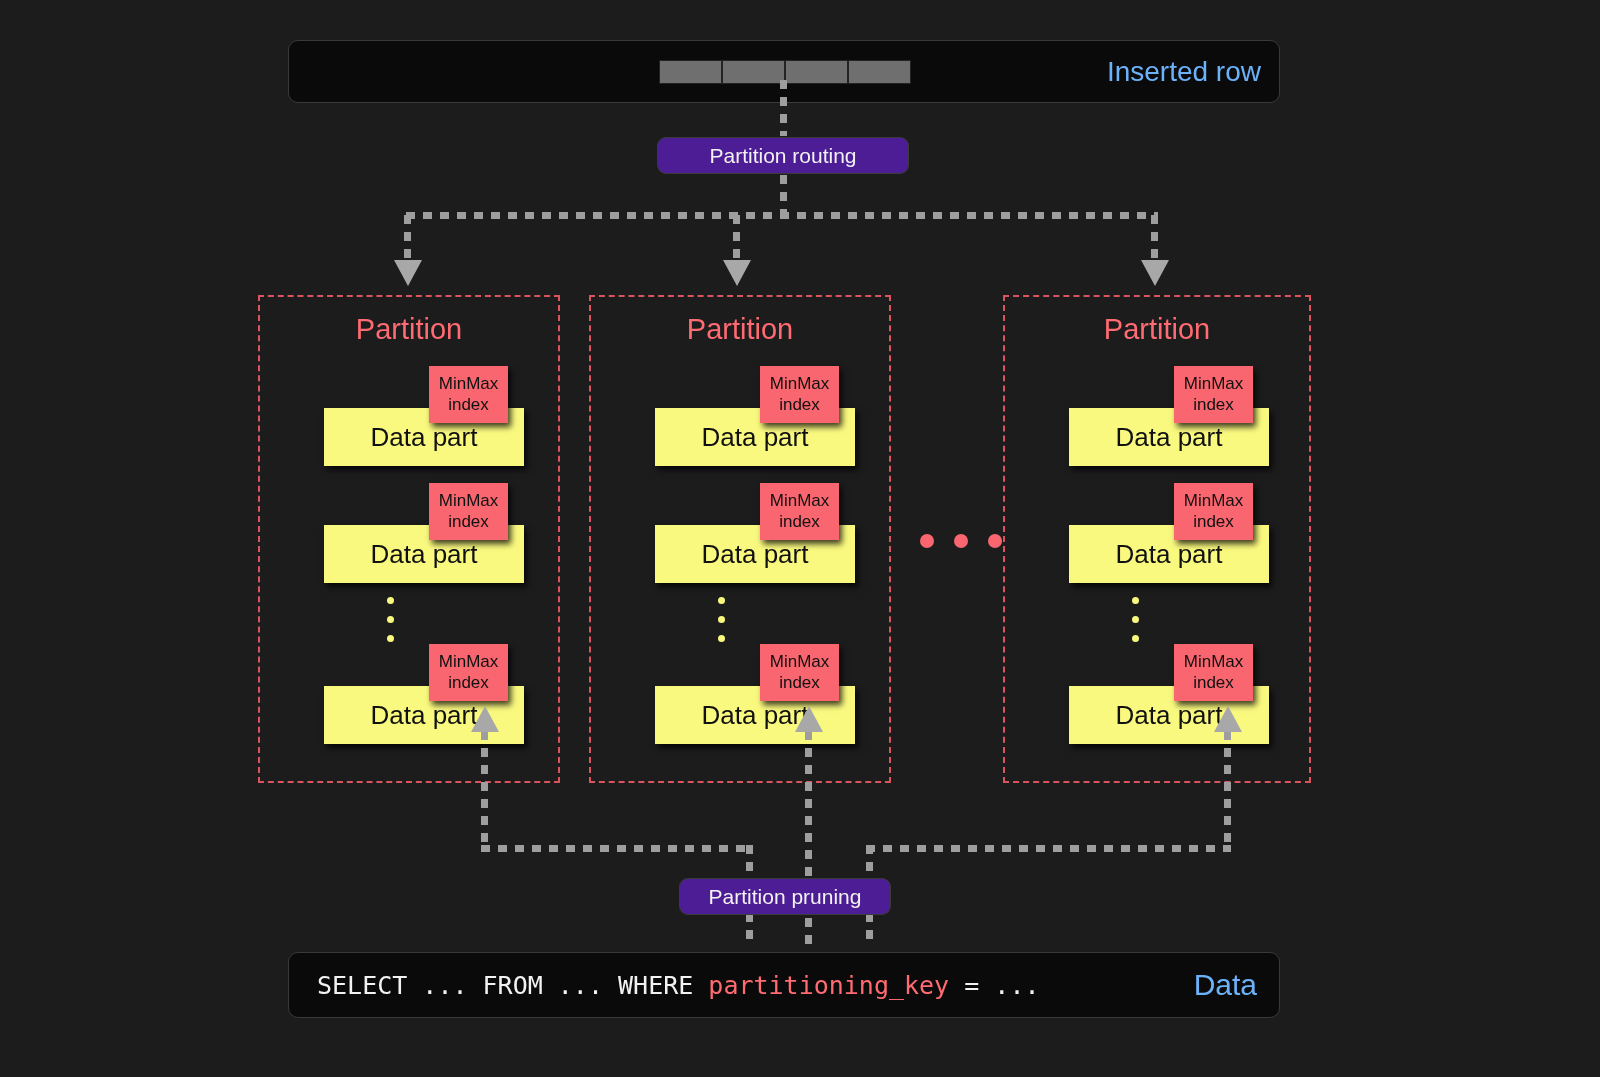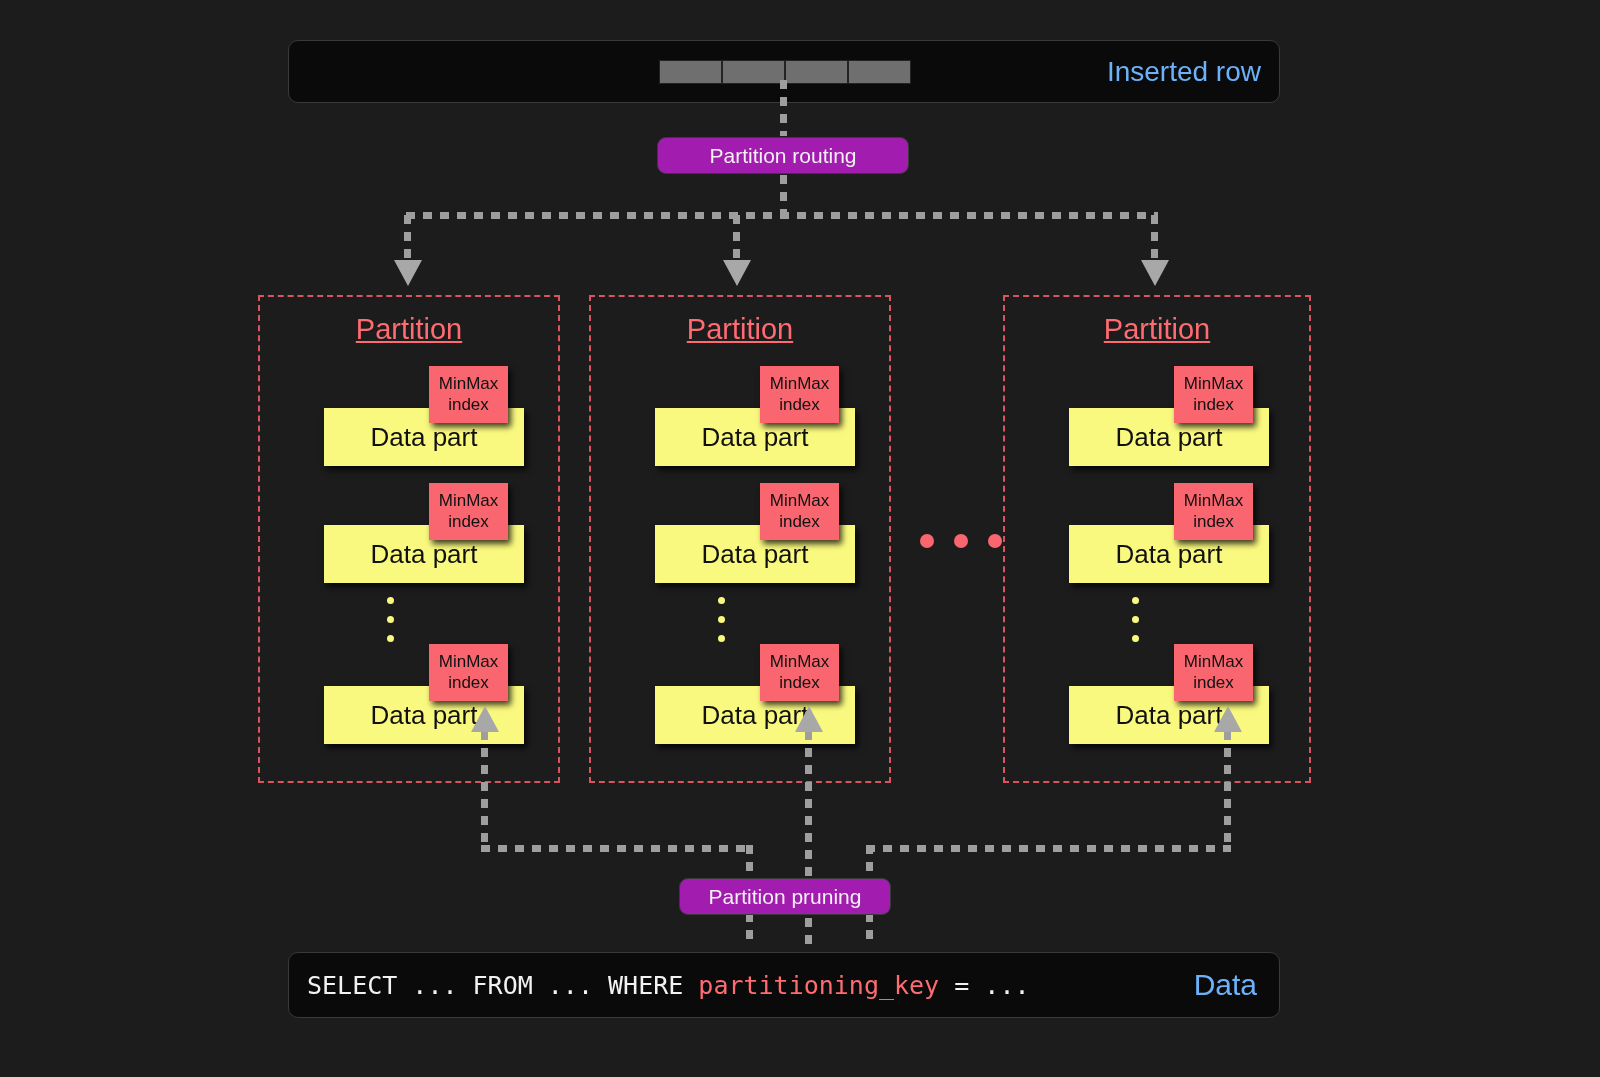--- a/index.html
+++ b/index.html
@@ -23,21 +23,21 @@
   
   .dark-panel {
     position: absolute;
     background: #0a0a0a;
     border: 1px solid #3a3a3a;
     border-radius: 10px;
     box-sizing: border-box;
   }
   .pill {
     position: absolute;
-    background: #a21caf;
+    background: #4c1d95;
     border: 1px solid #3a3a3a;
     border-radius: 9px;
     box-sizing: border-box;
     display: flex;
     align-items: center;
     justify-content: center;
     color: #f2f2f2;
     font-size: 21px;
     z-index: 6;
   }
@@ -78,21 +78,20 @@
   }
   #partition-0 { left: 258px; width: 302px; }
   #partition-1 { left: 589px; width: 302px; }
   #partition-2 { left: 1003px; width: 308px; }
   .partition-title {
     position: absolute;
     top: 16px; left: 0; right: 0;
     text-align: center;
     color: #ff6b72;
     font-size: 29px;
-    text-decoration: underline;
   }
 
   
   .part-group {
     position: absolute;
     left: 56px;
     width: 200px;
     height: 58px;
   }
   .part-group.r0 { top: 111px; }
@@ -190,21 +189,21 @@
     z-index: 4;
   }
 
   
   #query-panel {
     left: 288px; top: 952px;
     width: 992px; height: 66px;
   }
   #query-text {
     position: absolute;
-    left: 18px; top: 50%;
+    left: 28px; top: 50%;
     transform: translateY(-50%);
     font-family: "DejaVu Sans Mono", monospace;
     font-size: 25px;
     color: #f2f2f2;
     white-space: pre;
   }
   #query-text .key { color: #ff6b72; }
   #query-label {
     position: absolute;
     right: 22px; top: 50%;

